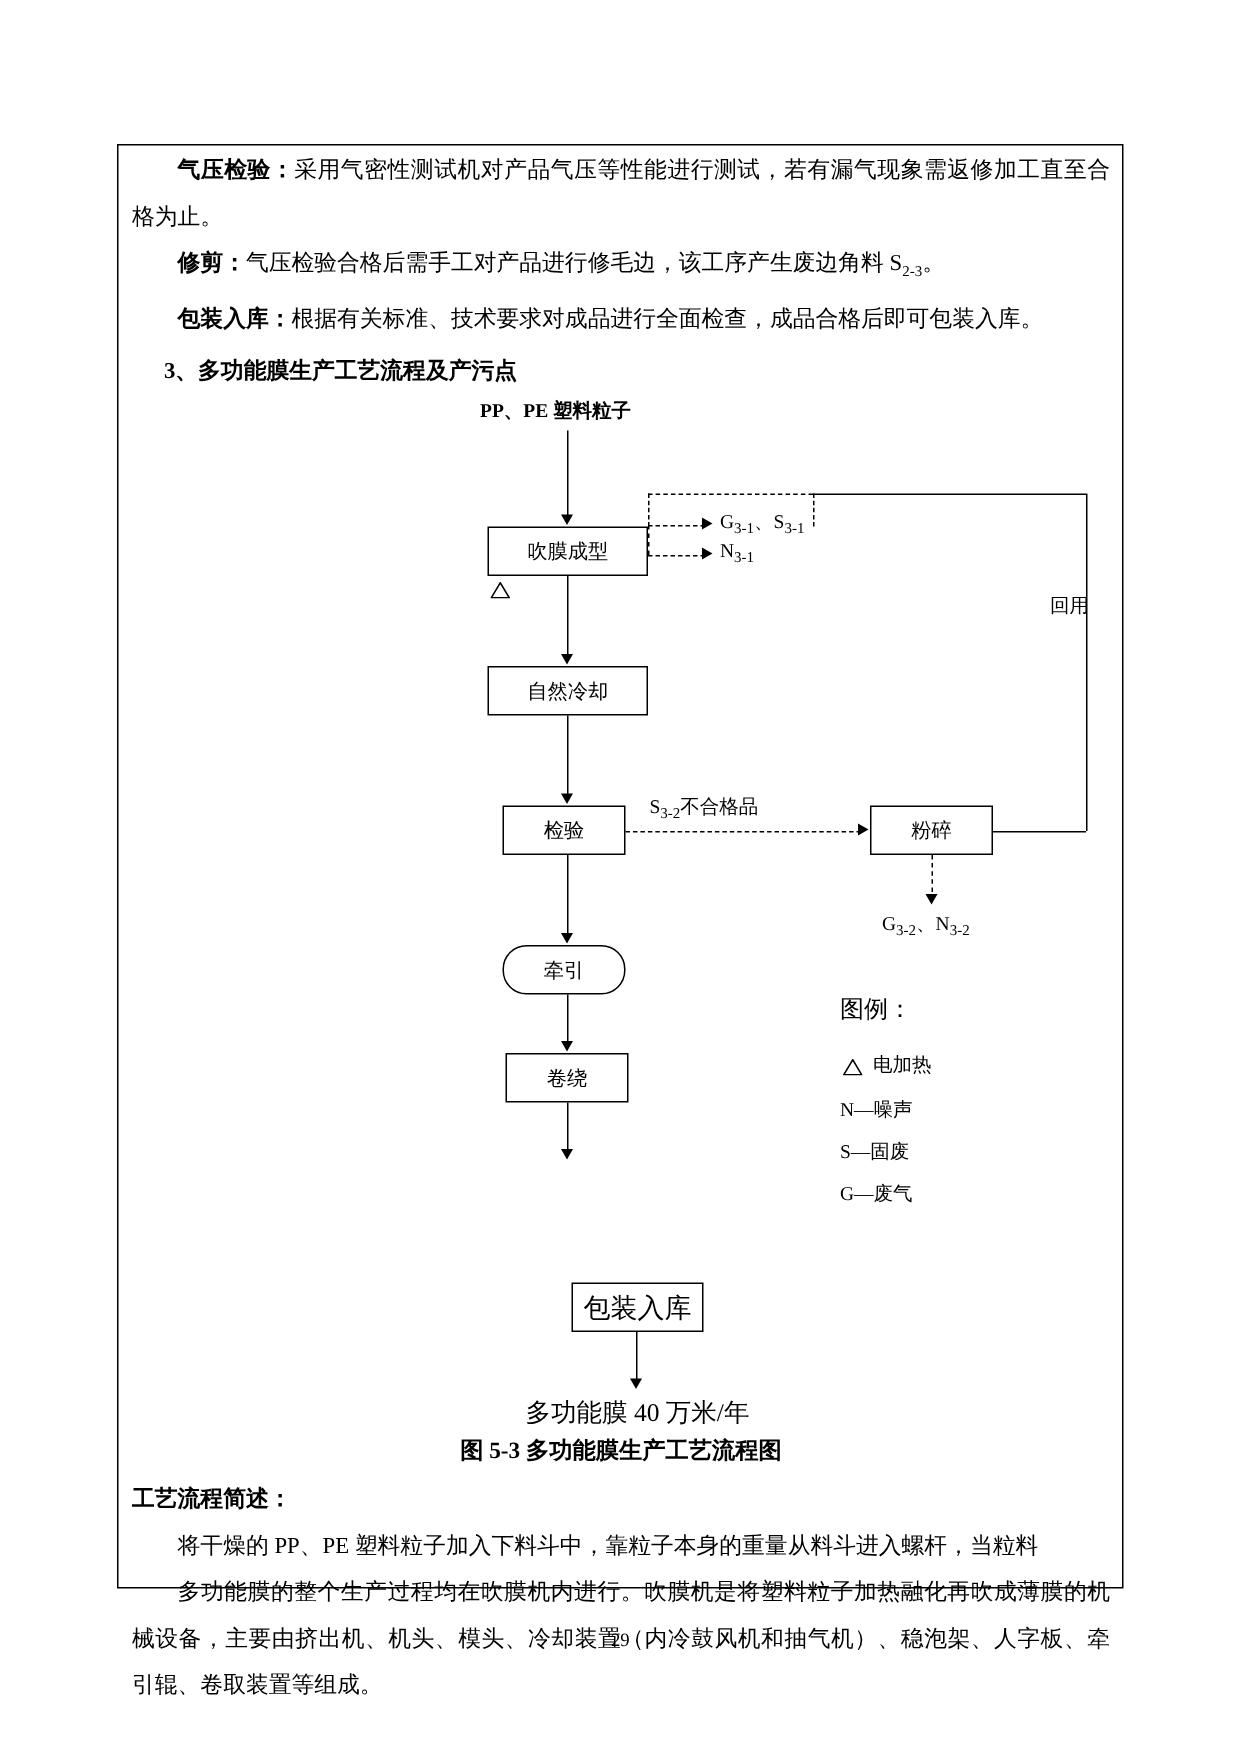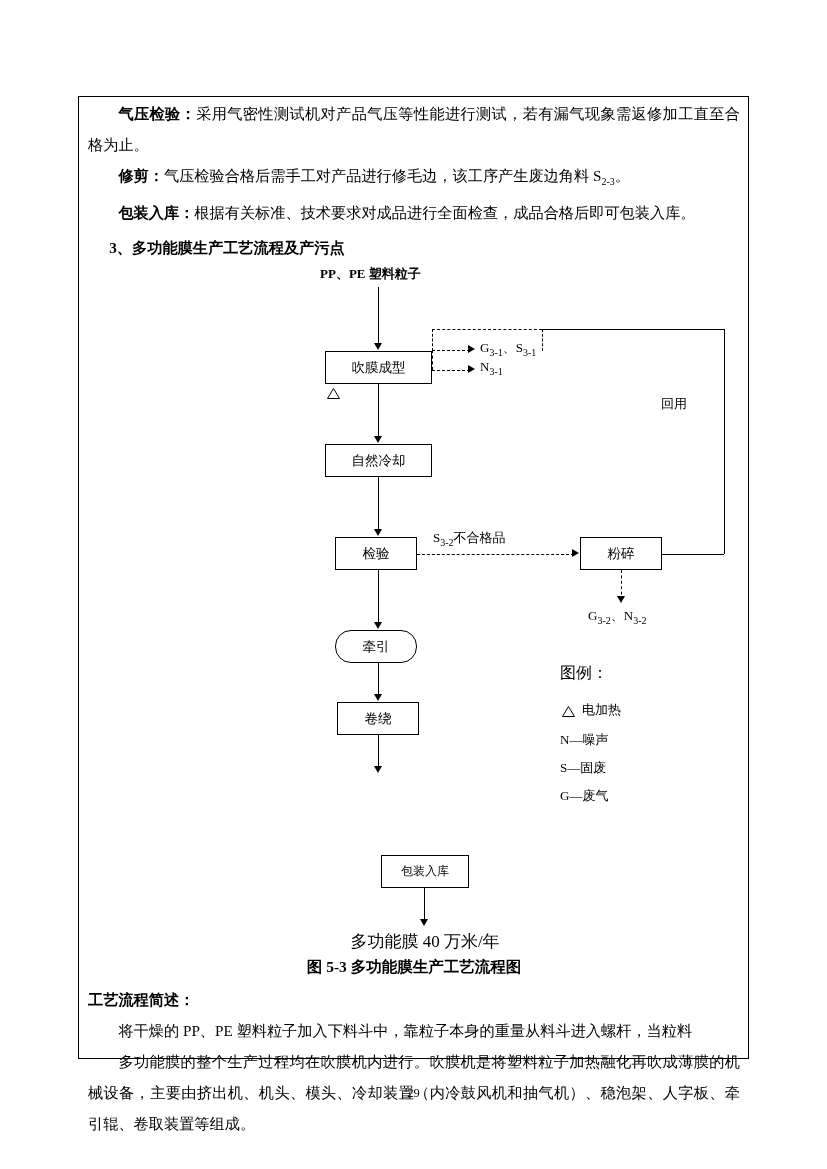--- a/index.html
+++ b/index.html
@@ -210,21 +210,21 @@
         <span>粉碎</span>
       </div>
 
       <div class="vdash" style="left:533px; top:305px; height:30px;"></div>
       <div class="arrow-down" style="left:528.5px; top:331px;"></div>
       <div class="lbl" style="left:500px; top:342px;"><span id="e4-rich"><span>G</span><sub>3-2</sub><span>、N</span><sub>3-2</sub></span></div>
 
       <div class="hline" style="left:574px; top:288.5px; width:62px;"></div>
       <div class="vline" style="left:636px; top:64px; height:225px;"></div>
       <div class="hline" style="left:454px; top:64px; width:182px;"></div>
-      <div class="lbl" style="left:573px; top:130px;text-align:right;">回用</div>
+      <div class="lbl" style="left:612px; top:130px;text-align:right;">回用</div>
 
       <div class="vline" style="left:290px; top:305px; height:56px;"></div>
       <div class="arrow-down" style="left:285.5px; top:357px;"></div>
 
       <div class="box" style="left:247px; top:365px; width:82px; height:33px;border-radius:16px;">
         <span>牵引</span>
       </div>
 
       <div class="vline" style="left:290px; top:398px; height:35px;"></div>
       <div class="arrow-down" style="left:285.5px; top:429px;"></div>
@@ -246,21 +246,21 @@
       <div class="lbl" style="left:472px; top:466px;">N—噪声</div>
       <div class="lbl" style="left:472px; top:494px;">S—固废</div>
       <div class="lbl" style="left:472px; top:522px;">G—废气</div>
 
     </div>
 
     <div style="position:absolute; left:0; top:0; width:652px; height:0;"></div>
 
   </div>
 
-  <div style="position:absolute; left:425px; top:855px; transform:translateX(-50%); width:88px; height:33px; border:1.1px solid #000; box-sizing:border-box; display:flex; align-items:center; justify-content:center; font-size:12px; background:#fff;">
+  <div style="position:absolute; left:425px; top:855px; transform:translateX(-50%); width:88px; height:33px; border:1.1px solid #000; box-sizing:border-box; display:flex; align-items:center; justify-content:center; font-size:18px; background:#fff;">
     <span>包装入库</span>
   </div>
   <div style="position:absolute; left:424px; top:888px; width:0; border-left:1.1px solid #000; height:35px;"></div>
   <div style="position:absolute; left:419.5px; top:919px; width:0; height:0; border-left:4.5px solid transparent; border-right:4.5px solid transparent; border-top:7px solid #000;"></div>
   <div style="position:absolute; left:425px; top:930px; transform:translateX(-50%); font-size:17px; white-space:nowrap;">多功能膜 40 万米/年</div>
 
   <div style="position:absolute; left:88px; top:955px; width:652px;">
     <div class="fig-caption">图 5-3 多功能膜生产工艺流程图</div>
     <p class="para b" style="margin-top:2px;">工艺流程简述：</p>
     <p class="para indent">将干燥的 PP、PE 塑料粒子加入下料斗中，靠粒子本身的重量从料斗进入螺杆，当粒料</p>

